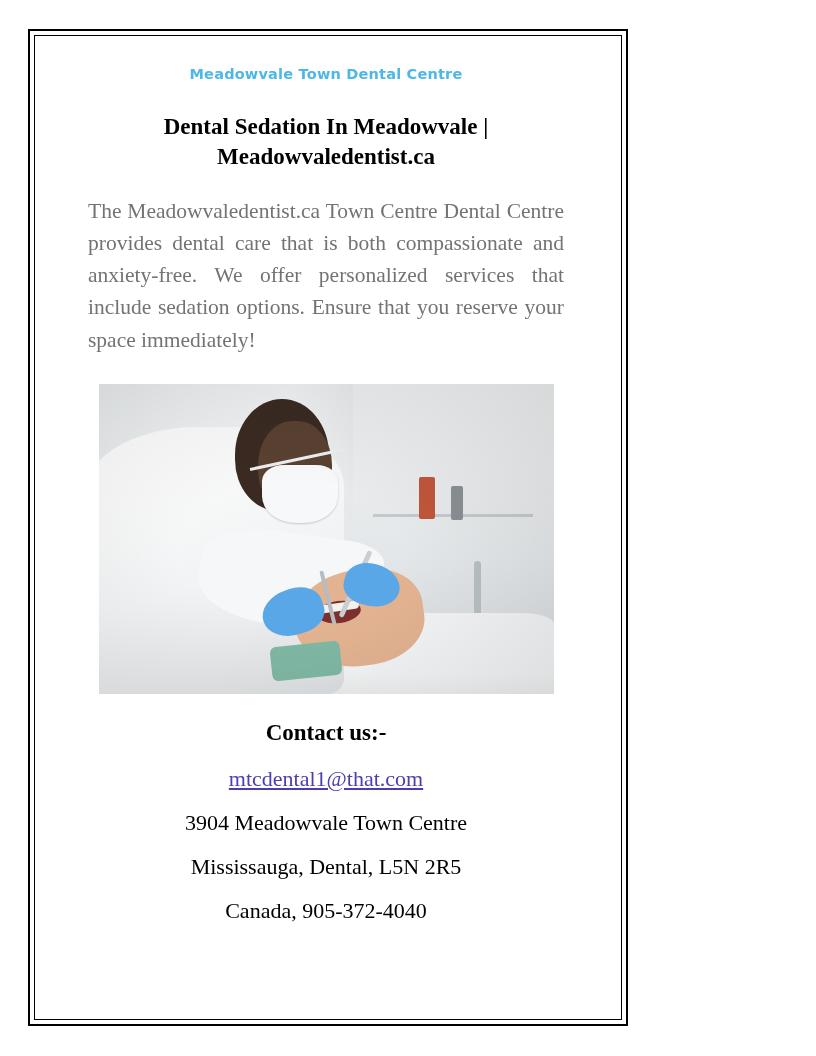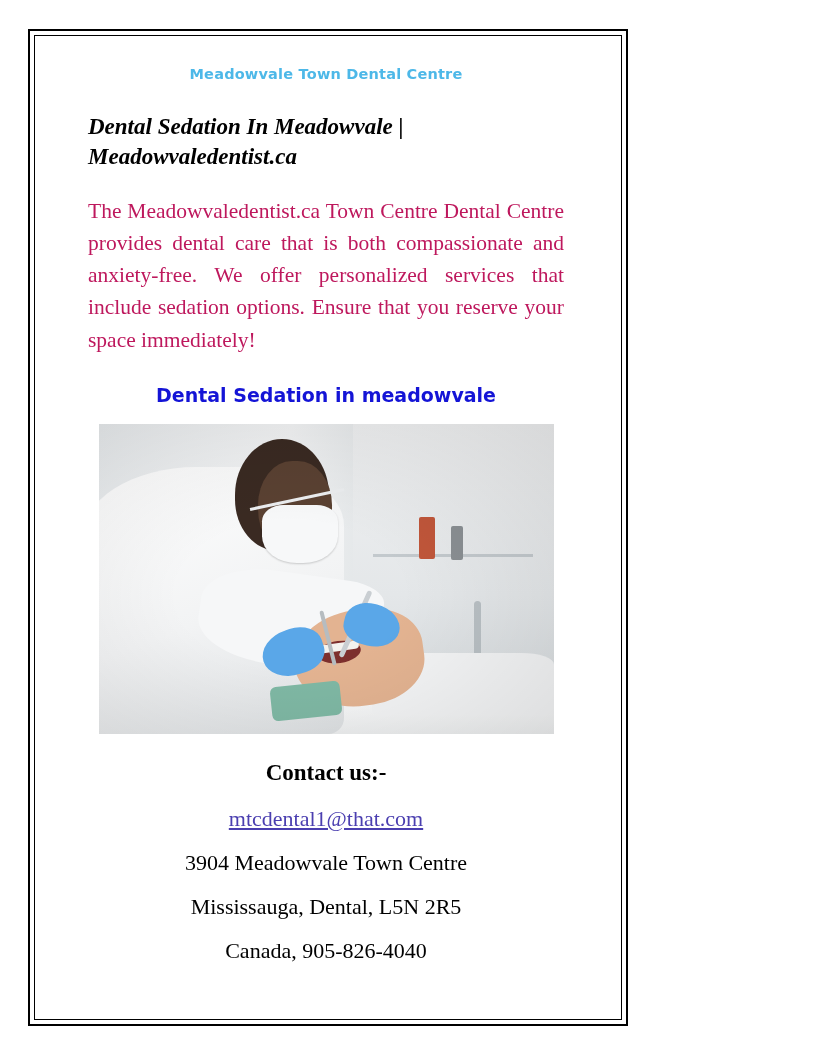--- a/index.html
+++ b/index.html
@@ -48,34 +48,34 @@
   .brand {
     text-align: center;
     color: #4db8e8;
     font-family: "DejaVu Sans", sans-serif;
     font-weight: bold;
     font-size: 14.5px;
     letter-spacing: 0.2px;
     margin: 0 0 30px 0;
   }
   .doc-title {
+    text-align: center;
     font-family: "Liberation Serif", serif;
     font-weight: bold;
     font-size: 23px;
     color: #000000;
     line-height: 1.32;
     margin: 0 0 22px 0;
-    font-style: italic;
   }
   .body-para {
     text-align: justify;
     text-justify: inter-word;
     font-family: "Liberation Serif", serif;
     font-size: 21.5px;
-    color: #be185d;
+    color: #737373;
     line-height: 1.5;
     margin: 0 0 28px 0;
   }
   .subhead {
     text-align: center;
     font-family: "DejaVu Sans", sans-serif;
     font-weight: bold;
     font-size: 19px;
     color: #1414d6;
     margin: 0 0 18px 0;
@@ -232,21 +232,20 @@
   <div class="border-inner"></div>
 
   <div class="content">
 
     <div class="brand">Meadowvale Town Dental Centre</div>
 
     <h1 class="doc-title">Dental Sedation In Meadowvale | Meadowvaledentist.ca</h1>
 
     <p class="body-para">The Meadowvaledentist.ca Town Centre Dental Centre provides dental care that is both compassionate and anxiety-free. We offer personalized services that include sedation options. Ensure that you reserve your space immediately!</p>
 
-    <div class="subhead">Dental Sedation in meadowvale</div>
 
     <div class="figure-wrap">
       <div class="photo">
         <div class="ph-bg"></div>
         <div class="ph-cabinet"></div>
         <div class="ph-handle"></div>
         <div class="ph-bottle"></div>
         <div class="ph-bottle2"></div>
         <div class="ph-chairpad"></div>
         <div class="ph-pillow"></div>
@@ -272,16 +271,16 @@
 
 
     <div class="contact-line contact-email">
       <a href="#">mtcdental1@that.com</a>
     </div>
 
     <div class="contact-line contact-addr">3904 Meadowvale Town Centre</div>
 
     <div class="contact-line contact-addr">Mississauga, Dental, L5N 2R5</div>
 
-    <div class="contact-line contact-addr last">Canada, 905-826-4040</div>
+    <div class="contact-line contact-addr last">Canada, 905-372-4040</div>
 
   </div>
 </div>
 
 </body></html>

